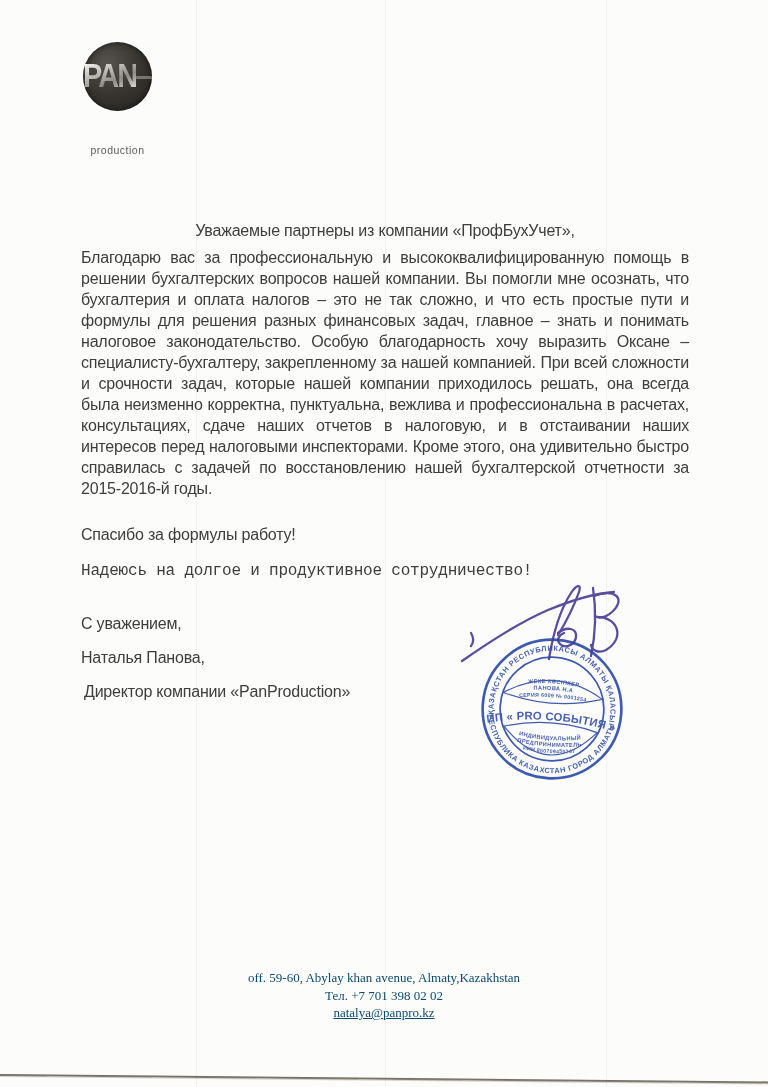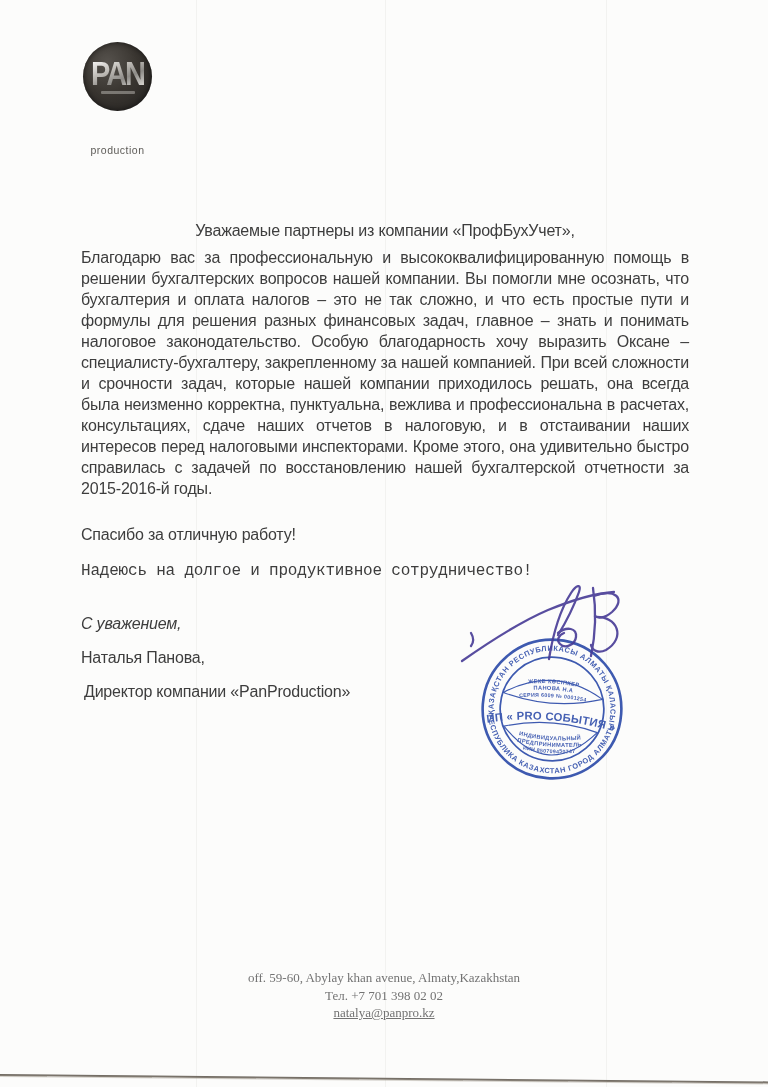--- a/index.html
+++ b/index.html
@@ -10,57 +10,57 @@
   }
   
   .vline { position:absolute; top:0; bottom:0; width:1px;
            background:rgba(120,110,100,0.07); }
   
   .logo-circle {
     position:absolute; left:83px; top:42px; width:69px; height:69px;
     border-radius:50%;
     background:radial-gradient(circle at 35% 30%, #56524d 0%, #3a3631 45%, #232120 100%);
     box-shadow:inset 0 0 6px rgba(0,0,0,.6);
-    display:flex; flex-direction:column; align-items:center; justify-content:center;
+    display:flex; flex-direction:row; align-items:center; justify-content:center;
   }
   .logo-letters {
     font-weight:bold; font-size:29px; letter-spacing:-2px; line-height:1;
     transform:scaleY(1.12);
     background:linear-gradient(160deg,#f2f1ef 8%,#bdbab5 38%,#8d8b87 62%,#dddbd7 92%);
     -webkit-background-clip:text; background-clip:text; color:transparent;
   }
   .logo-sub { width:34px; height:3px; margin-top:2px; border-radius:1px;
               background:rgba(205,202,197,0.45); }
   .logo-caption { position:absolute; left:83px; top:112px; width:69px;
                   text-align:center; font-size:10.5px; color:#5d5b57;
                   letter-spacing:.5px;margin-top:32px; }
   
   .content { position:absolute; left:81px; top:220px; width:608px;
              font-size:16px; line-height:21px; letter-spacing:-0.2px; }
   .salutation { text-align:center; margin:0 0 6px 0; }
   .body-par { text-align:justify; margin:0 0 25px 0; }
   .thanks  { margin:0 0 10px 0; }
   .hope    { margin:16px 0 31px 0;font-family:Liberation Mono, monospace; }
-  .closing { margin:17px 0 13px 0;font-style:italic; }
+  .closing { margin:17px 0 13px 0; }
   .signer-name { margin:0 0 13px 0; }
   .signer-title { margin:3px; }
   
   .stamp { position:absolute; left:479px; top:636px; width:146px; height:146px;
            transform:rotate(4deg); opacity:.92; }
   .stamp * { font-family:"Liberation Sans", sans-serif; }
   .st-ring   { font-size:10.2px; font-weight:bold; letter-spacing:.8px; }
   .st-small  { font-size:7.8px;  font-weight:bold; letter-spacing:.5px; }
   .st-tiny   { font-size:7.3px;  font-weight:bold; letter-spacing:.4px; }
   .st-center { font-size:15.5px; font-weight:bold; letter-spacing:.3px; }
   
   .signature { position:absolute; left:455px; top:575px; width:180px; height:95px; }
   
   .footer { position:absolute; left:10px; top:969px; width:748px;
             text-align:center; font-family:"Liberation Serif", serif;
-            font-size:13px; line-height:17.5px; color:#737373; }
+            font-size:13px; line-height:17.5px; color:#0c4a6e; }
   .u { text-decoration:underline; }
   
   .bottom-edge { position:absolute; left:-6px; top:1074px; width:784px; height:2px;
                  background:linear-gradient(to bottom,#6b655d,#8d867c);
                  transform:rotate(0.55deg); transform-origin:left center;
                  box-shadow:0 1px 0 rgba(150,140,125,.35); }
 </style>
 </head>
 <body>
 
@@ -72,21 +72,21 @@
 
   <div class="logo-circle">
     <span class="logo-letters">PAN</span>
     <span class="logo-sub"></span>
   </div>
   <div class="logo-caption">production</div>
 
   <div class="content">
     <p class="salutation">Уважаемые партнеры из компании «ПрофБухУчет»,</p>
     <p class="body-par">Благодарю вас за профессиональную и высококвалифицированную помощь в решении бухгалтерских вопросов нашей компании. Вы помогли мне осознать, что бухгалтерия и оплата налогов – это не так сложно, и что есть простые пути и формулы для решения разных финансовых задач, главное – знать и понимать налоговое законодательство. Особую благодарность хочу выразить Оксане – специалисту-бухгалтеру, закрепленному за нашей компанией. При всей сложности и срочности задач, которые нашей компании приходилось решать, она всегда была неизменно корректна, пунктуальна, вежлива и профессиональна в расчетах, консультациях, сдаче наших отчетов в налоговую, и в отстаивании наших интересов перед налоговыми инспекторами. Кроме этого, она удивительно быстро справилась с задачей по восстановлению нашей бухгалтерской отчетности за 2015-2016-й годы.</p>
-    <p class="thanks">Спасибо за отличную работу!</p>
+    <p class="thanks">Спасибо за формулы работу!</p>
     <p class="hope">Надеюсь на долгое и продуктивное сотрудничество!</p>
     <p class="closing">С уважением,</p>
     <p class="signer-name">Наталья Панова,</p>
     <p class="signer-title">Директор компании «PanProduction»</p>
   </div>
 
   <svg class="stamp" viewBox="0 0 200 200">
     <defs>
       <path id="arcOuterTop" d="M 24.8 127.4 A 80 80 0 1 1 175.2 127.4"></path>
       <path id="arcOuterBottom" d="M 15 77.2 A 88 88 0 1 0 185 77.2"></path>

